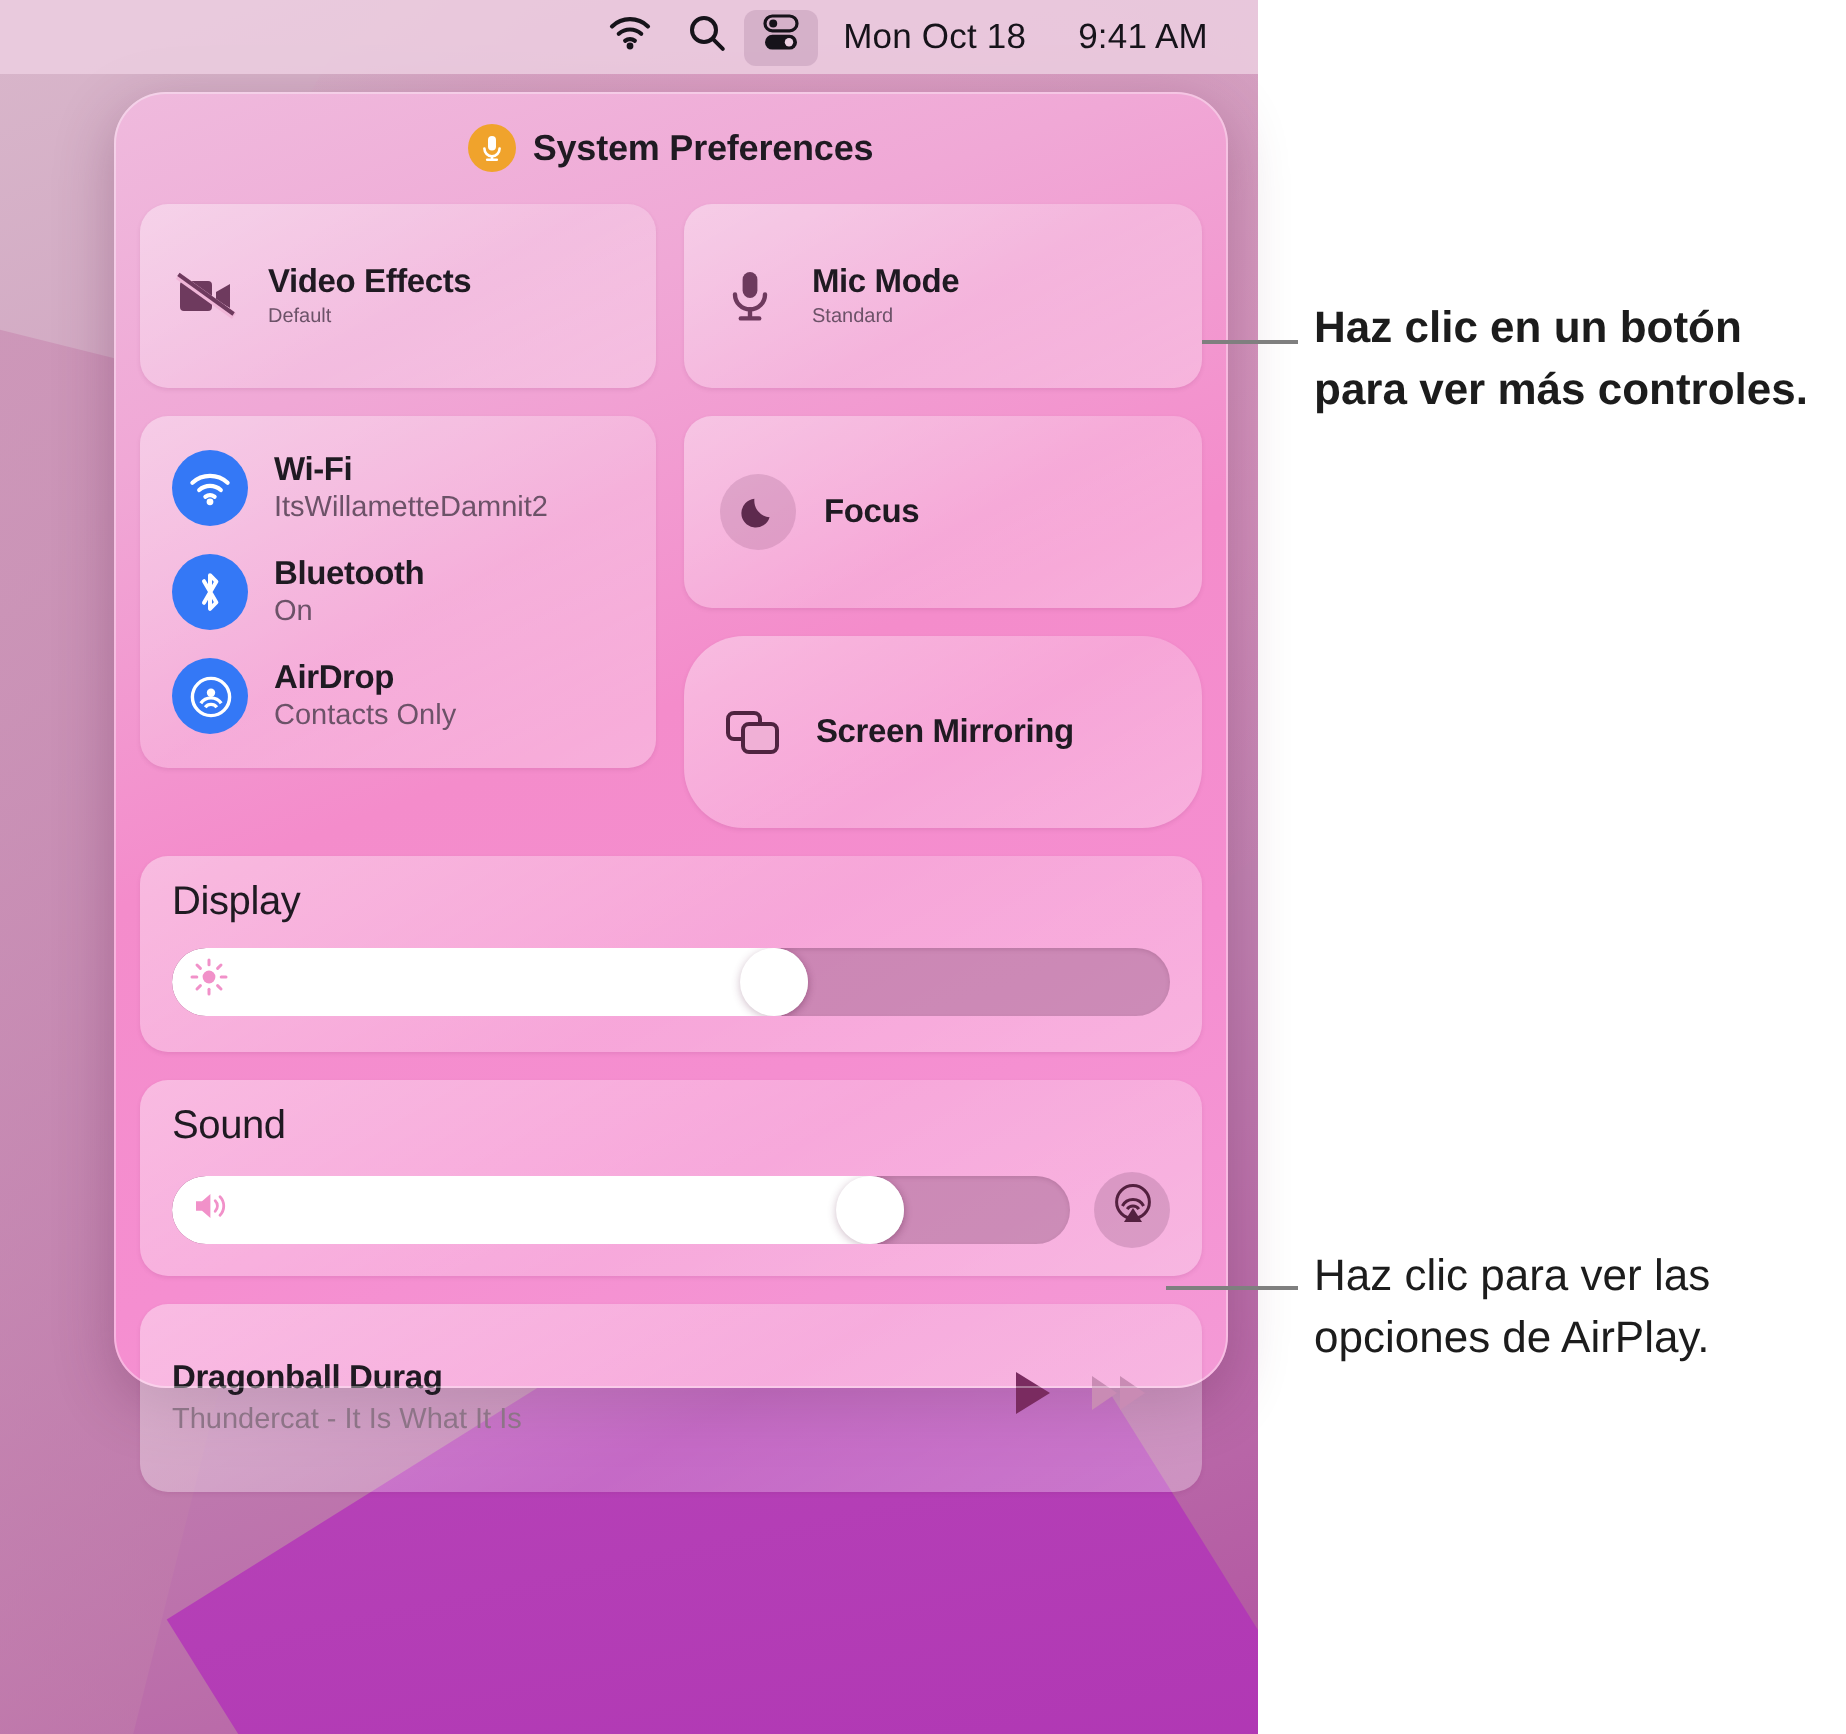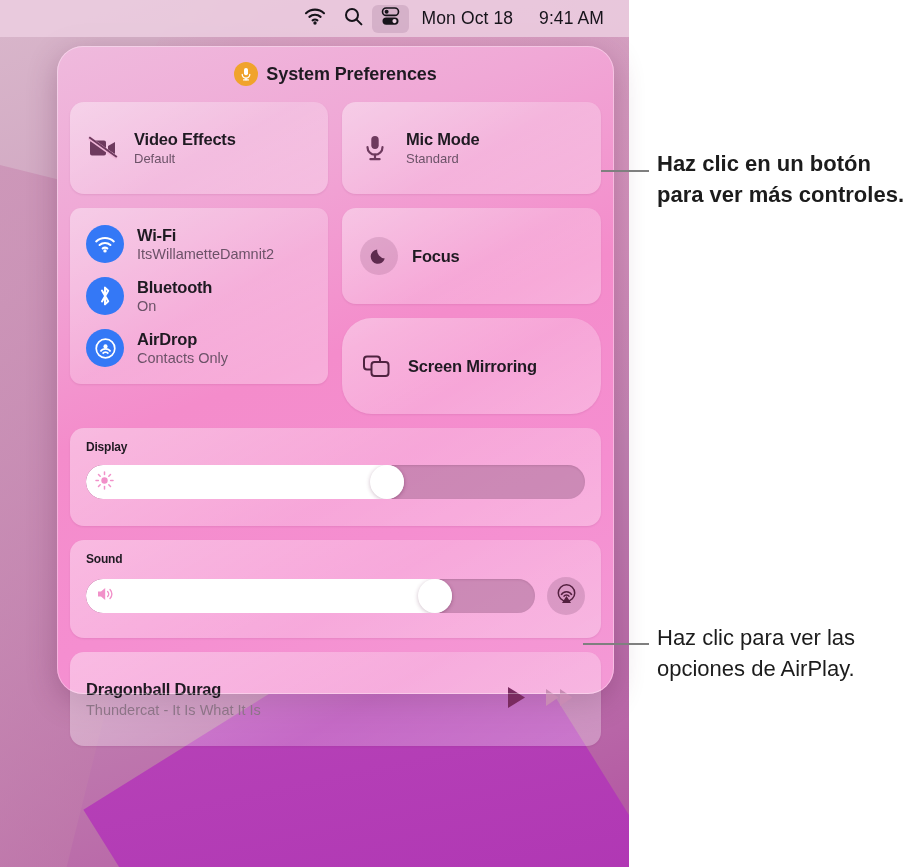--- a/index.html
+++ b/index.html
@@ -159,28 +159,28 @@
   }
   .tile-labels { display: flex; flex-direction: column; gap: 2px; min-width: 0; }
   .tile-title {
     font-size: 16.5px;
     font-weight: 700;
     color: #1f1a22;
     letter-spacing: -0.2px;
     white-space: nowrap;
   }
   .tile-sub {
-    font-size: 13px;
+    font-size: 10px;
     font-weight: 400;
     color: #6c5268;
     white-space: nowrap;
   }
 
   
-  .net-tile { padding: 10px 0; border-radius: 11px; }
+  .net-tile { padding: 10px 0; }
   .net-row {
     display: flex;
     align-items: center;
     gap: 13px;
     padding: 7px 0 7px 16px;
     box-sizing: border-box;
   }
   .net-badge {
     width: 38px; height: 38px;
     border-radius: 50%;
@@ -237,22 +237,22 @@
   }
 
   
   .tile-slider {
     height: 98px;
     padding: 12px 16px 0 16px;
     box-sizing: border-box;
     margin-bottom: 14px;
   }
   .slider-label {
-    font-size: 12px;
-    font-weight: 700;
+    font-size: 20px;
+    font-weight: 400;
     color: #1f1a22;
     letter-spacing: -0.2px;
     margin-bottom: 11px;
   }
   .slider-line { display: flex; align-items: center; gap: 12px; }
   .slider-track {
     position: relative;
     height: 34px;
     border-radius: 17px;
     background: rgba(150,95,135,0.45);

